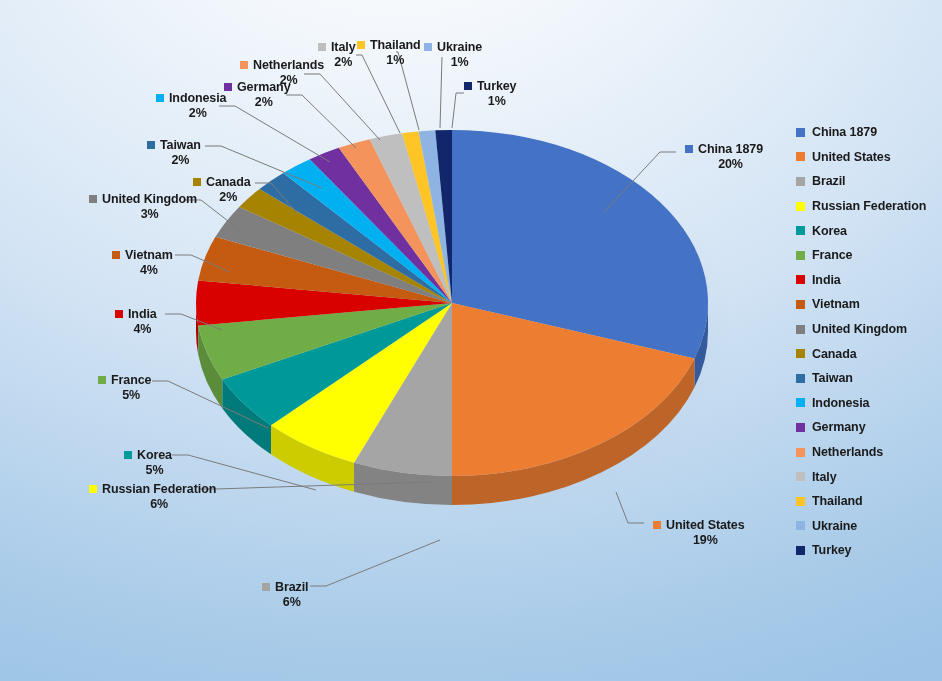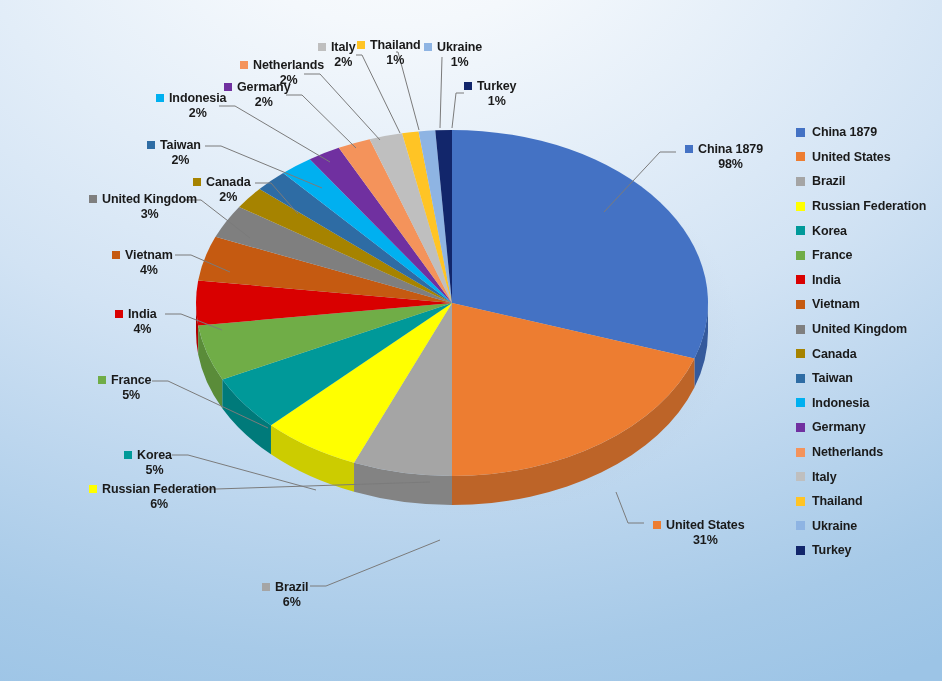--- a/index.html
+++ b/index.html
@@ -194,28 +194,28 @@
         <polyline points="464,93 456,93 452,128" fill="none" stroke="#7b7b7b" stroke-width="1"></polyline>
       </g>
   </svg>
 
   <div id="callouts">
       <div class="callout" style="left: 685px; top: 142px;">
         <div class="cl-row">
           <span class="cl-sw" style="background: rgb(68, 114, 196);"></span>
           <span>China 1879</span>
         </div>
-        <span class="cl-pct">98%</span>
+        <span class="cl-pct">20%</span>
       </div>
       <div class="callout" style="left: 653px; top: 518px;">
         <div class="cl-row">
           <span class="cl-sw" style="background: rgb(237, 125, 49);"></span>
           <span>United States</span>
         </div>
-        <span class="cl-pct">31%</span>
+        <span class="cl-pct">19%</span>
       </div>
       <div class="callout" style="left: 262px; top: 580px;">
         <div class="cl-row">
           <span class="cl-sw" style="background: rgb(165, 165, 165);"></span>
           <span>Brazil</span>
         </div>
         <span class="cl-pct">6%</span>
       </div>
       <div class="callout" style="left: 89px; top: 482px;">
         <div class="cl-row">

